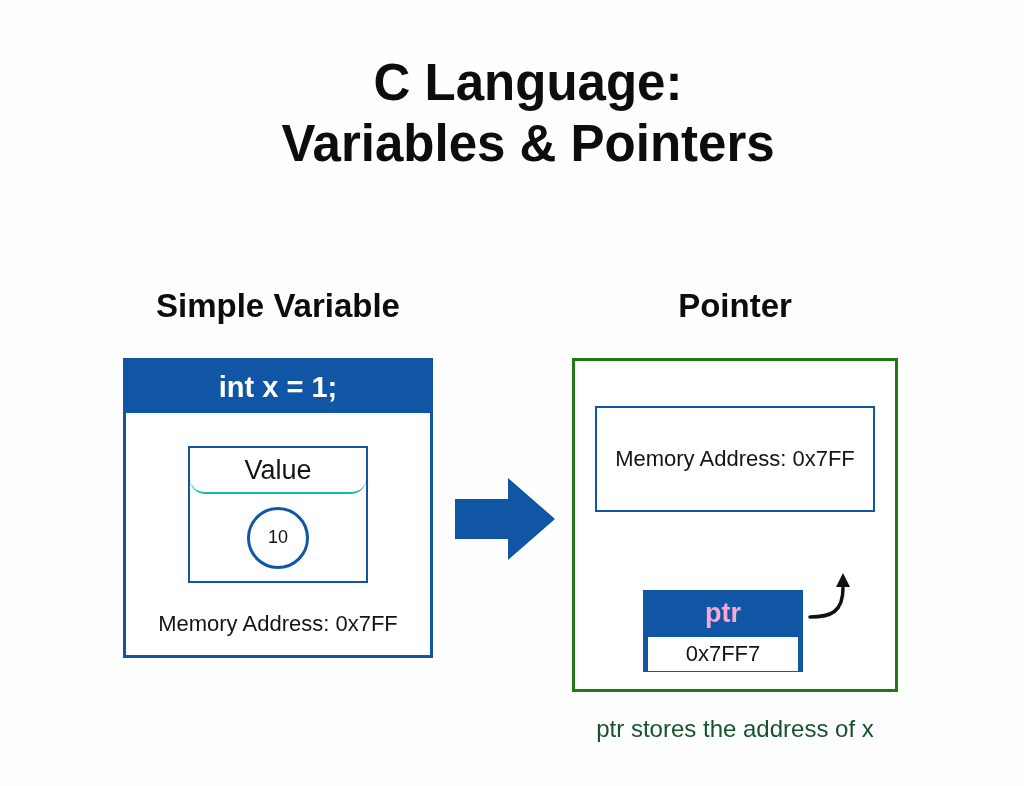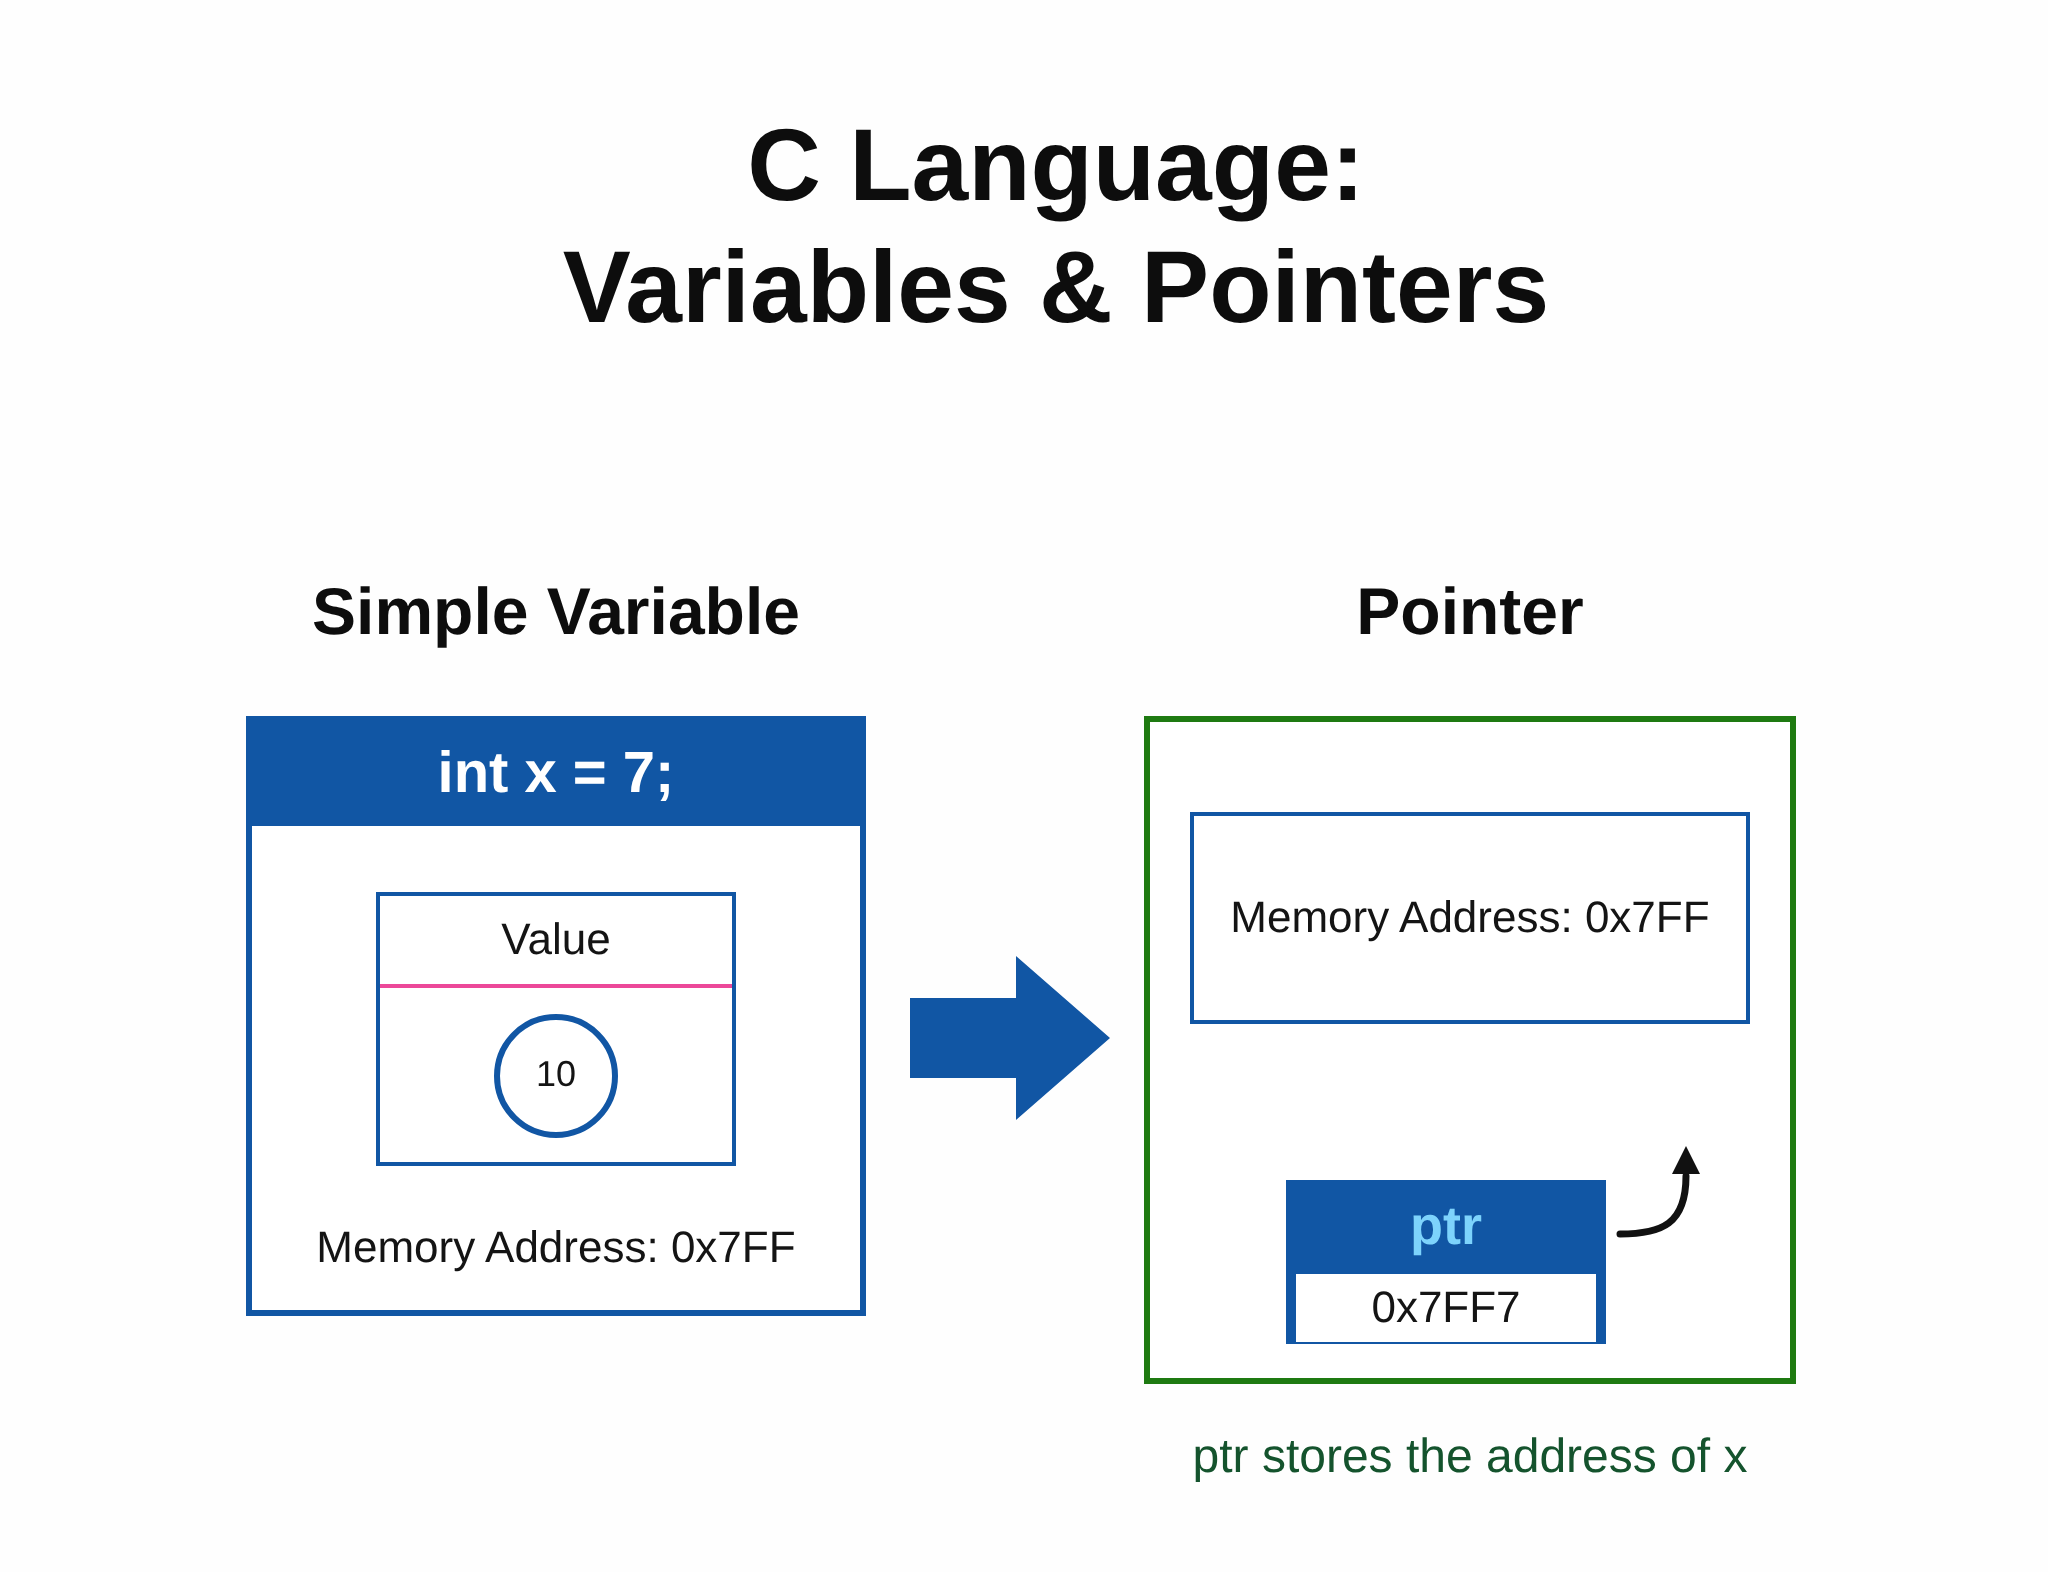--- a/index.html
+++ b/index.html
@@ -57,22 +57,23 @@
   
   .value-box {
     width: 180px;
     margin: 33px auto 0;
     border: 2px solid #1156a4;
     background: #ffffff;
   }
   .value-label {
     height: 46px;
     display: flex; align-items: center; justify-content: center;
-    font-size: 22px;
-    border-bottom: 2px solid #ec4899;
+    font-size: 27px;
+    border-bottom: 2px solid #14b8a6;
+    border-radius: 15px;
   }
   .value-cell {
     height: 87px;
     display: flex; align-items: center; justify-content: center;
   }
   .value-circle {
     width: 62px; height: 62px;
     border: 3px solid #1156a4;
     border-radius: 50%;
     display: flex; align-items: center; justify-content: center;
@@ -93,21 +94,21 @@
     background: #ffffff;
   }
   .ptr-cell {
     position: absolute; left: 68px; top: 229px;
     width: 160px; height: 82px;
     background: #1156a4;
   }
   .ptr-name {
     height: 47px;
     display: flex; align-items: center; justify-content: center;
-    color: #7dd3fc; font-weight: bold; font-size: 27px;
+    color: #f9a8d4; font-weight: bold; font-size: 27px;
   }
   .ptr-val {
     margin: 0 5px;
     height: 34px;
     background: #ffffff;
     display: flex; align-items: center; justify-content: center;
     font-size: 22px; color: #141414;
   }
 
   
@@ -127,21 +128,21 @@
 
   <div class="title">
     <div>C Language:</div>
     <div>Variables &amp; Pointers</div>
   </div>
 
   <div class="col-heading ptr">Pointer</div>
   <div class="col-heading sv">Simple Variable</div>
 
   <div class="panel sv-panel">
-    <div class="panel-header">int x = 7;</div>
+    <div class="panel-header">int x = 1;</div>
     <div class="value-box">
       <div class="value-label">Value</div>
       <div class="value-cell">
         <div class="value-circle">10</div>
       </div>
     </div>
     <div class="sv-mem">Memory Address: 0x7FF</div>
   </div>
 
   <svg class="block-arrow" viewBox="0 0 100 86" aria-hidden="true">

